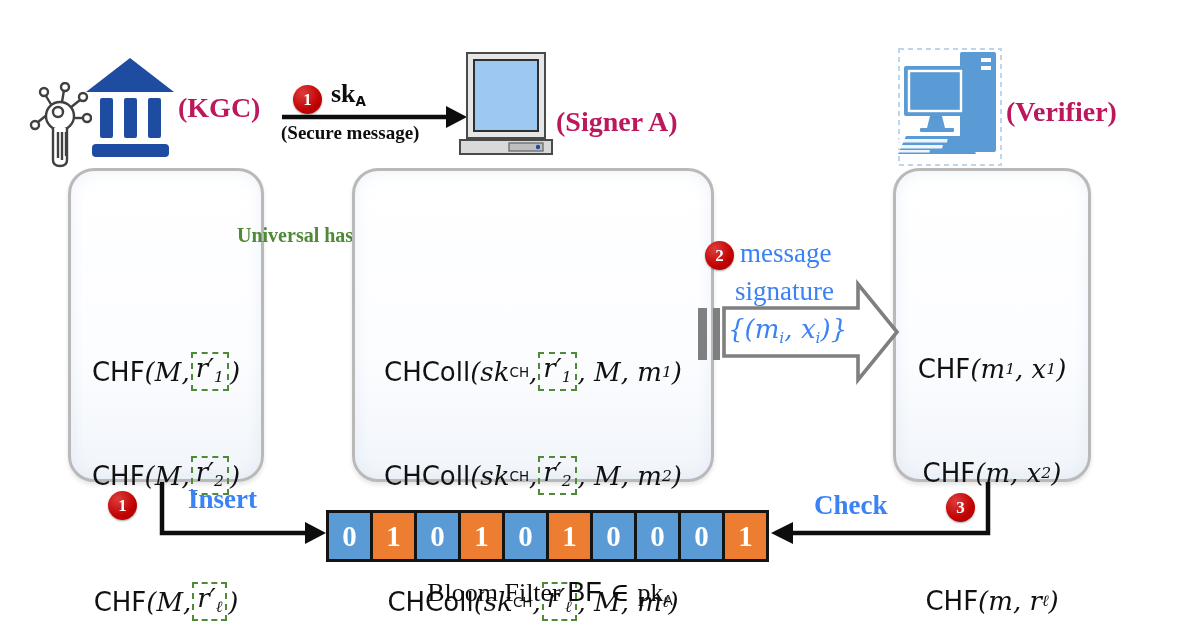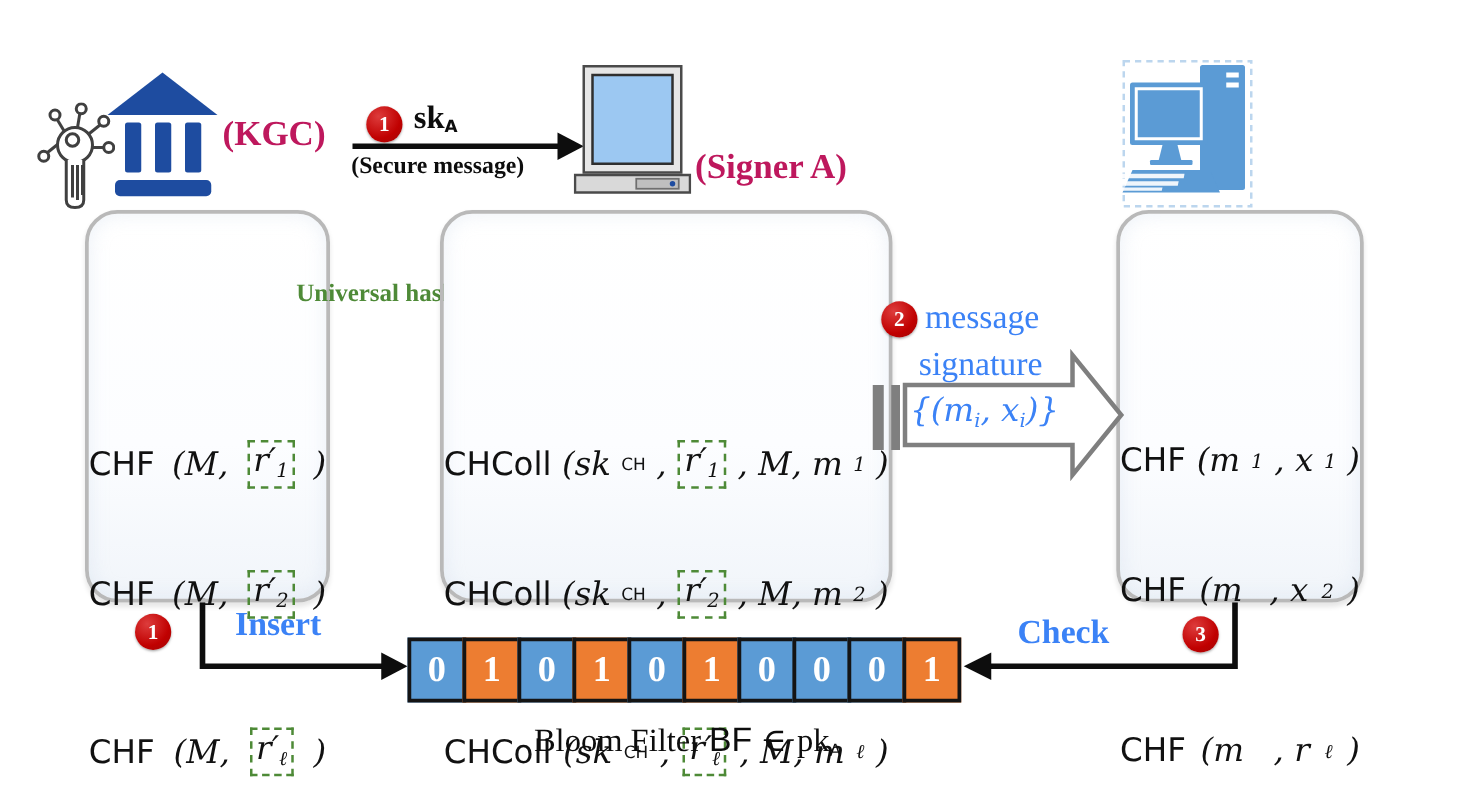--- a/index.html
+++ b/index.html
@@ -12,21 +12,21 @@
   .abs{position:absolute;}
   
   .plabel{font-family:"Liberation Serif",serif;font-weight:bold;font-size:28px;color:#be185d;white-space:nowrap;}
   .small-bold{font-family:"Liberation Serif",serif;font-weight:bold;font-size:19px;color:#0d0d0d;white-space:nowrap;}
   .sk{font-family:"Liberation Serif",serif;font-weight:bold;font-size:26px;color:#0d0d0d;}
   .serif{font-family:"Liberation Serif",serif;font-size:27px;color:#3b82f6;white-space:nowrap;}
   .mi{font-family:"DejaVu Serif",serif;font-style:italic;}
   .fn{font-family:"DejaVu Sans","Liberation Sans",sans-serif;font-style:normal;}
   .sb{font-size:0.6em;vertical-align:-0.3em;}
   .sbu{font-size:0.52em;vertical-align:-0.28em;font-style:normal;font-family:"DejaVu Sans",sans-serif;}
-  .mathrow{font-size:26px;color:#111;display:flex;align-items:center;justify-content:space-between;
+  .mathrow{font-size:26px;color:#111;display:flex;align-items:center;justify-content:center;
            left:0;right:0;white-space:nowrap;}
   .gbox{display:inline-block;border:2.5px dashed var(--green);padding:1px 3px 4px 3px;line-height:1.05;margin:0 1px;}
   
   .panel{position:absolute;border:3px solid var(--panel_border);border-radius:26px;
          background:linear-gradient(180deg,#ffffff 0%,#fcfdff 60%,#f1f5fa 100%);
          box-shadow:0 3px 4px rgba(0,0,0,0.10), inset 0 0 16px rgba(185,205,228,0.28);}
   
   .badge{width:29px;height:29px;border-radius:50%;
          background:radial-gradient(circle at 34% 28%, #dd3c3c 0%, var(--red) 62%, #9d0808 100%);
          color:#fff;font-family:"Liberation Serif",serif;font-weight:bold;font-size:17px;
@@ -123,41 +123,42 @@
   <div class="abs small-bold" style="left:281px;top:122px;">(Secure message)</div>
 
   <svg class="abs" style="left:459px;top:52px;" width="94" height="104" viewBox="0 0 94 104">
     <rect x="8" y="1" width="78" height="85" fill="#e6e6e6" stroke="#4a4a4a" stroke-width="2"></rect>
     <rect x="15" y="8" width="64" height="71" fill="#9cc8f2" stroke="#2f2f2f" stroke-width="2"></rect>
     <rect x="1" y="88" width="92" height="14" fill="#d9d9d9" stroke="#4a4a4a" stroke-width="2"></rect>
     <rect x="50" y="91" width="34" height="8" fill="#bfbfbf" stroke="#6f6f6f" stroke-width="1.4"></rect>
     <circle cx="79" cy="95" r="2.2" fill="var(--bank_blue)"></circle>
   </svg>
 
-  <div class="abs plabel" style="left:556px;top:106px;margin-top:12px;">(Signer A)</div>
+  <div class="abs plabel" style="left:556px;top:106px;">(Signer A)</div>
 
   <svg class="abs" style="left:896px;top:46px;" width="108" height="122" viewBox="0 0 108 122">
     <rect x="3" y="3" width="102" height="116" fill="none" stroke="#bcd6ee" stroke-width="2" stroke-dasharray="5,4"></rect>
     <g fill="var(--device_blue)">
       <rect x="64" y="6" width="36" height="100" rx="2"></rect>
       <rect x="8" y="20" width="62" height="50" rx="2"></rect>
       <polygon points="34,70 46,70 49,82 31,82"></polygon>
       <rect x="24" y="82" width="34" height="4" rx="1"></rect>
       <polygon points="10,90 72,90 80,108 2,108"></polygon>
     </g>
     <rect x="85" y="12" width="10" height="4" fill="#ffffff"></rect>
     <rect x="85" y="20" width="10" height="4" fill="#ffffff"></rect>
     <rect x="13" y="25" width="52" height="40" fill="none" stroke="#ffffff" stroke-width="2.4"></rect>
     <g fill="#ffffff">
       <rect x="14" y="93" width="54" height="3.5" transform="skewX(-10)" opacity="0.9"></rect>
       <rect x="12" y="99" width="56" height="3.5" transform="skewX(-12)" opacity="0.9"></rect>
       <rect x="22" y="104" width="36" height="2.6" transform="skewX(-13)" opacity="0.9"></rect>
     </g>
   </svg>
 
+  <div class="abs plabel" style="left:1006px;top:96px;">(Verifier)</div>
 
   <div class="panel" style="left:68px;top:168px;width:190px;height:308px;">
     <div class="abs mathrow" style="top:181px;">
       <span class="fn">CHF</span>
         <span class="mi">(M, </span>
         <span class="gbox"><span class="mi">r′</span><sub class="sb mi">1</sub></span>
         <span class="mi">)</span>
     </div>
     <div class="abs mathrow" style="top:285px;">
       <span class="fn">CHF</span>

